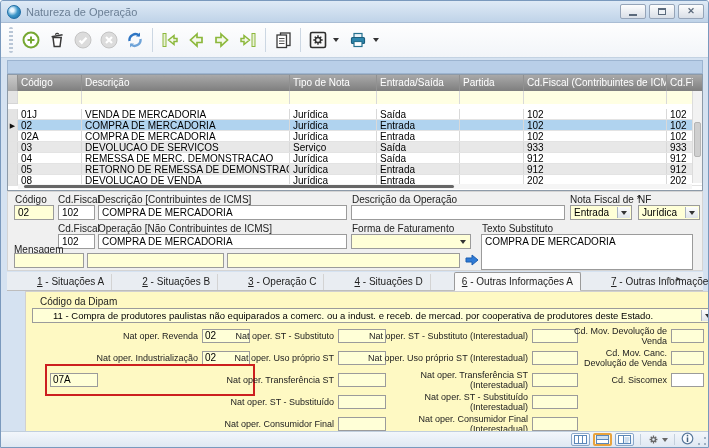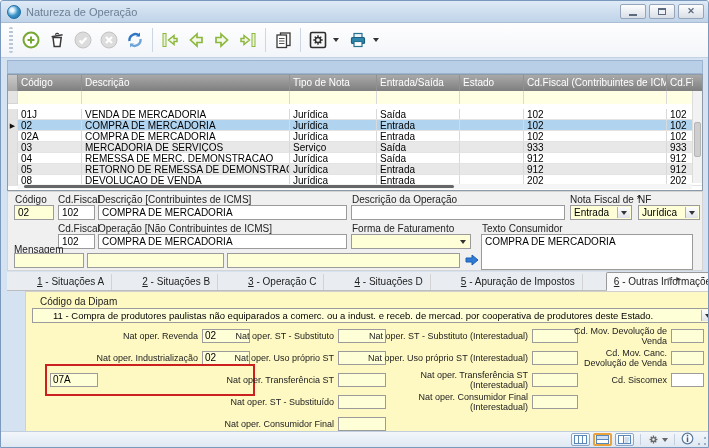--- a/index.html
+++ b/index.html
@@ -212,21 +212,21 @@
     <div class="caret"></div>
   </div>
 
   <div class="band"></div>
 
   <div class="grid">
     <div class="ghead">
       <div class="hmk"></div>
       <div style="display:contents">
         
-      <div class="hcell">Código</div><div class="hcell">Descrição</div><div class="hcell">Tipo de Nota</div><div class="hcell">Entrada/Saída</div><div class="hcell">Estado</div><div class="hcell">Cd.Fiscal (Contribuintes de ICMS)</div><div class="hcell">Cd.Fisc</div></div>
+      <div class="hcell">Código</div><div class="hcell">Descrição</div><div class="hcell">Tipo de Nota</div><div class="hcell">Entrada/Saída</div><div class="hcell">Partida</div><div class="hcell">Cd.Fiscal (Contribuintes de ICMS)</div><div class="hcell">Cd.Fisc</div></div>
     </div>
     <div class="gfilter">
       <div class="cell w-mk" style="background:#e4e4e4"></div>
       <div class="cell w-c1 fcell"></div>
       <div class="cell w-c2 fcell"></div>
       <div class="cell w-c3 fcell"></div>
       <div class="cell w-c4 fcell"></div>
       <div class="cell w-c5 fcell"></div>
       <div class="cell w-c6 fcell"></div>
       <div class="cell w-c7 fcell"></div>
@@ -263,21 +263,21 @@
           <div class="cell w-c3">Jurídica</div>
           <div class="cell w-c4">Entrada</div>
           <div class="cell w-c5"></div>
           <div class="cell w-c6">102</div>
           <div class="cell w-c7">102</div>
         </div>
 
         <div class="grow">
           <div class="cell w-mk"></div>
           <div class="cell w-c1">03</div>
-          <div class="cell w-c2">MERCADORIA DE SERVIÇOS</div>
+          <div class="cell w-c2">DEVOLUCAO DE SERVIÇOS</div>
           <div class="cell w-c3">Serviço</div>
           <div class="cell w-c4">Saída</div>
           <div class="cell w-c5"></div>
           <div class="cell w-c6">933</div>
           <div class="cell w-c7">933</div>
         </div>
 
         <div class="grow">
           <div class="cell w-mk"></div>
           <div class="cell w-c1">04</div>
@@ -340,21 +340,21 @@
     <div class="fld yellow" style="left:630px;top:13px;width:62px">
       <span>Jurídica</span>
       <span class="ddbtn">
           <span class="caret" style="margin:0"></span>
         </span>
     </div>
 
     <div class="lbl" style="left:50px;top:31px">Cd.Fiscal</div>
     <div class="lbl" style="left:90px;top:31px">Operação [Não Contribuintes de ICMS]</div>
     <div class="lbl" style="left:344px;top:31px">Forma de Faturamento</div>
-    <div class="lbl" style="left:474px;top:31px">Texto Consumidor</div>
+    <div class="lbl" style="left:474px;top:31px">Texto Substituto</div>
 
     <div class="fld" style="left:50px;top:42px;width:37px">102</div>
     <div class="fld" style="left:90px;top:42px;width:249px">COMPRA DE MERCADORIA</div>
     <div class="fld yellow" style="left:343px;top:42px;width:120px">
       <span></span>
       <span class="ddbtn" style="background:transparent;border:none">
           <span class="caret" style="margin:0"></span>
         </span>
     </div>
     <div class="txtarea" style="left:473px;top:42px;width:212px;height:36px">COMPRA DE MERCADORIA</div>
@@ -371,21 +371,20 @@
   <div class="tabstrip">
 
       <div class="tab"><span class="tab-num">1</span><span class="tab-text"> - Situações A</span></div>
 
       <div class="tab"><span class="tab-num">2</span><span class="tab-text"> - Situações B</span></div>
 
       <div class="tab"><span class="tab-num">3</span><span class="tab-text"> - Operação C</span></div>
 
       <div class="tab"><span class="tab-num">4</span><span class="tab-text"> - Situações D</span></div>
 
-      <div class="tab"><span class="tab-num">5</span><span class="tab-text"> - Apuração de Impostos</span></div>
 
       <div class="tab active"><span class="tab-num">6</span><span class="tab-text"> - Outras Informações A</span></div>
 
       <div class="tab"><span class="tab-num">7</span><span class="tab-text"> - Outras Informações B</span></div>
 
     </div>
   <div style="position:absolute;left:664px;top:274px;z-index:5" class="tab-arrows">
     <span class="dim">◄</span><span>►</span>
   </div>
 
@@ -451,20 +450,24 @@
           <div class="dipam-row nowrap">
             <span class="dl">Nat oper. Uso próprio ST (Interestadual)</span>
             <span class="dfield"></span>
           </div>
 
           <div class="dipam-row">
             <span class="dl">Nat oper. Transferência ST (Interestadual)</span>
             <span class="dfield"></span>
           </div>
 
+          <div class="dipam-row">
+            <span class="dl">Nat oper. ST - Substituído (Interestadual)</span>
+            <span class="dfield"></span>
+          </div>
 
           <div class="dipam-row">
             <span class="dl">Nat oper. Consumidor Final (Interestadual)</span>
             <span class="dfield"></span>
           </div>
         </div>
       <div class="dipcol col-codigos">
 
           <div class="dipam-row">
             <span class="dl">Cd. Mov. Devolução de Venda</span>

